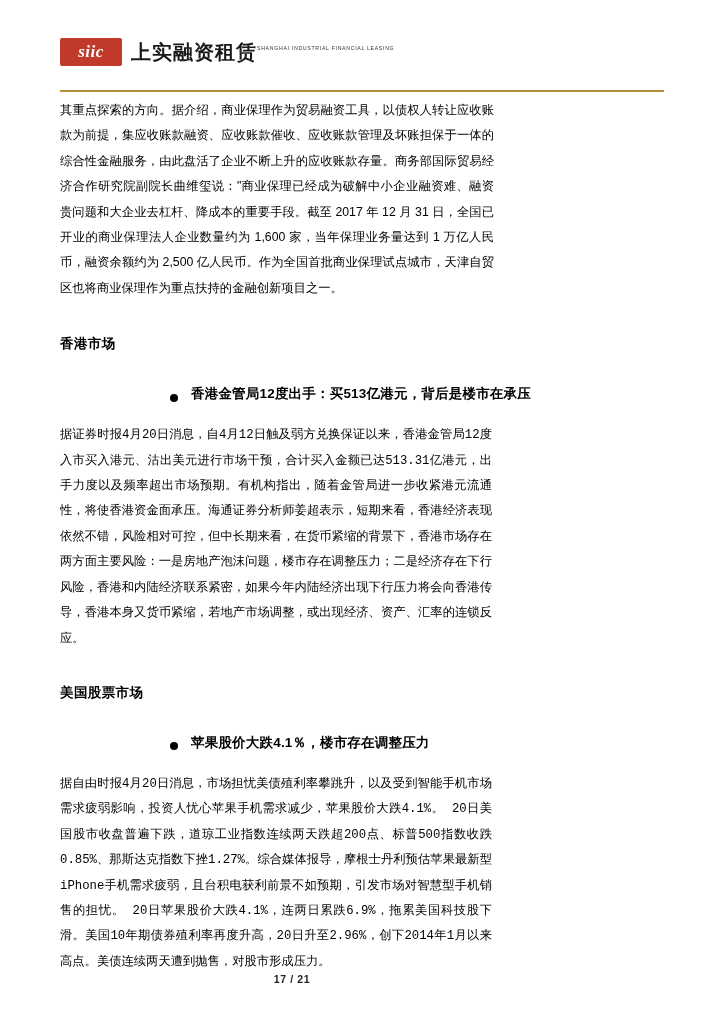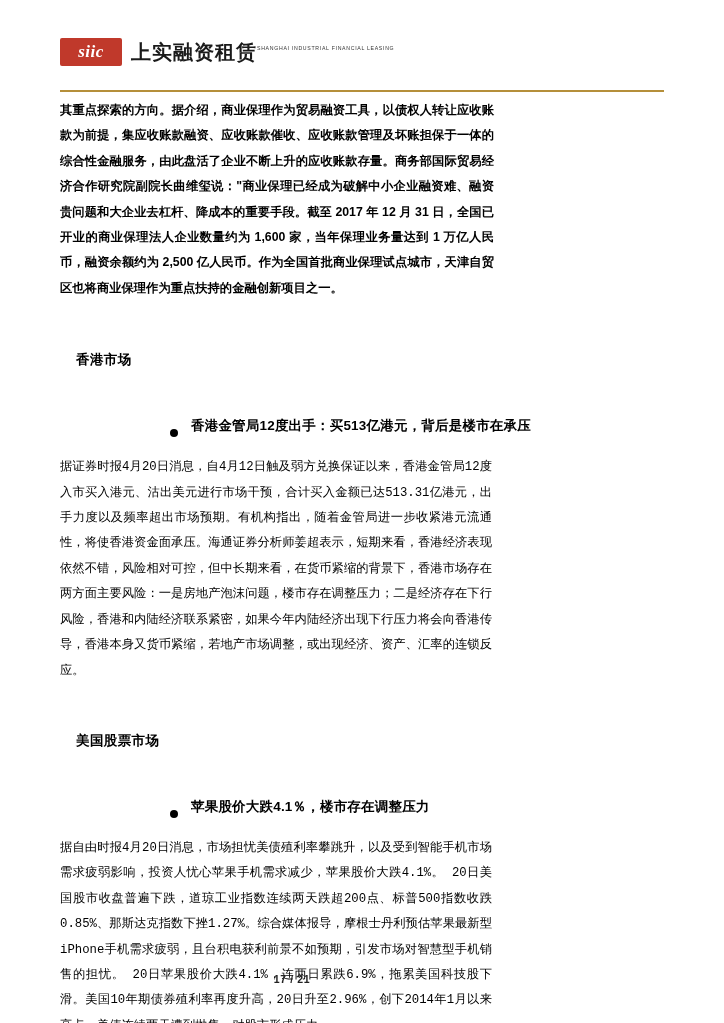--- a/index.html
+++ b/index.html
@@ -91,34 +91,33 @@
     color: #000000;
   }
   .indent-block {
     margin-left: 110px;
     width: 432px;
     font-family: Liberation Mono, monospace;
   }
   .intro-block {
     margin-left: 110px;
     width: 434px;
-    font-weight: bold;
   }
 
   h2.section {
     font-size: 13.5px;
     font-weight: bold;
-    margin: 16px;
+    margin: 0;
     color: #000000;
     letter-spacing: 0.4px;
   }
 
   .bullet-head {
     display: flex;
-    align-items: flex-end;
+    align-items: center;
     margin-left: 110px;
     width: 460px;
   }
   .bullet-dot {
     width: 8px;
     height: 8px;
     border-radius: 50%;
     background: #000000;
     margin-top: 7px;
     margin-right: 13px;

